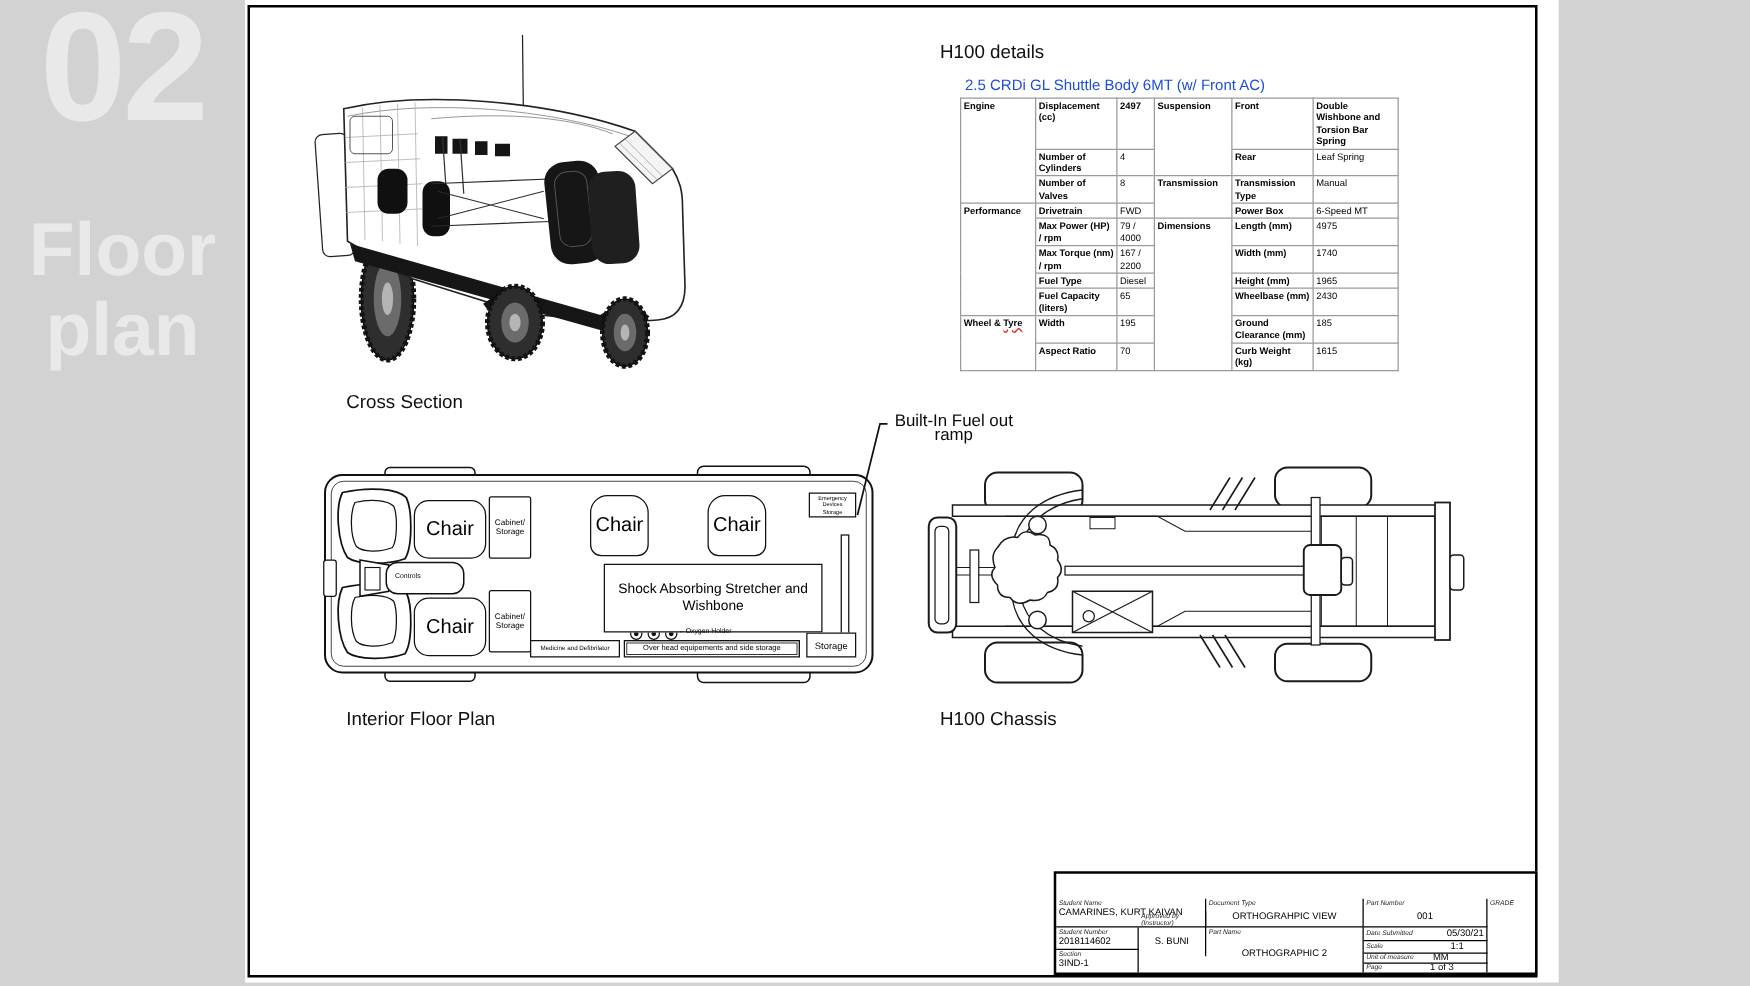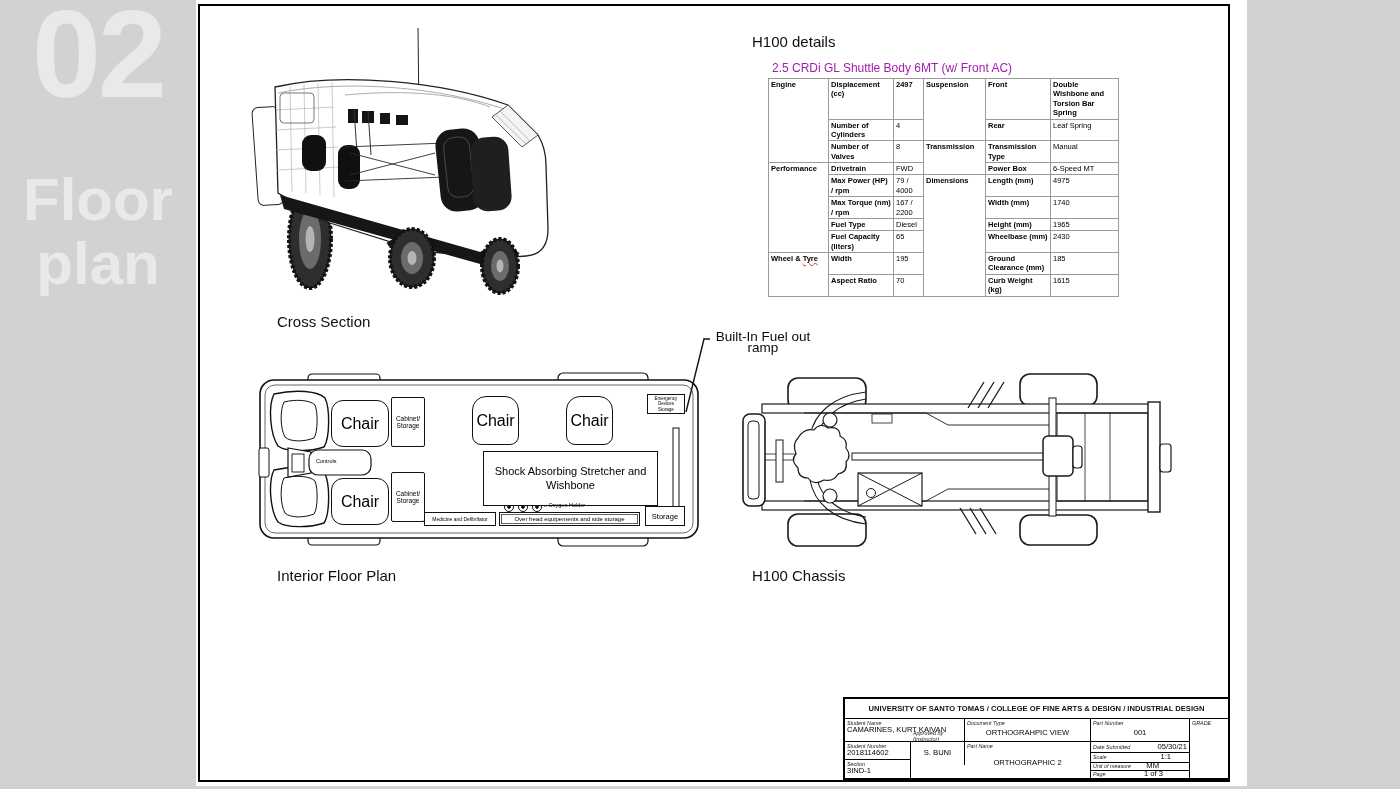--- a/index.html
+++ b/index.html
@@ -10,21 +10,21 @@
   .abs{position:absolute}
   
   .side-wrap{position:absolute;left:0;top:0;width:196px;text-align:center;color:#e9e9e9;font-weight:bold}
   .side-num{font-size:124px;line-height:1;margin-top:-8px;letter-spacing:-3px}
   .side-word{font-size:60px;line-height:64px}
   .side-words{margin-top:52px}
   
   .sheet{position:absolute;left:196px;top:0;width:1051px;height:786px;background:#ffffff}
   .frame{position:absolute;left:198px;top:4px;width:1032px;height:778px;border:2.5px solid #000;box-sizing:border-box}
   .cap{position:absolute;font-size:15px;color:#101010}
-  .sub{position:absolute;font-size:12px;color:#a21caf}
+  .sub{position:absolute;font-size:12px;color:#1d4ed8}
   svg{position:absolute;overflow:visible}
   
   table.spec{position:absolute;left:768px;top:78px;width:350px;border-collapse:collapse;table-layout:fixed}
   table.spec td{border:1px solid #9a9a9a;font-size:7.5px;line-height:1.25;padding:1px 2px;vertical-align:top;color:#000;word-wrap:break-word}
   table.spec td.b{font-weight:bold}
   .misspell{text-decoration-line:underline;text-decoration-style:wavy;text-decoration-color:#e03030;text-decoration-thickness:1px}
   
   .fp{position:absolute;left:256px;top:372px;width:452px;height:175px}
   .fpbox{position:absolute;border:1.3px solid #111;background:#fff;box-sizing:border-box;
          display:flex;align-items:center;justify-content:center;text-align:center;white-space:pre-line;color:#000}
@@ -326,21 +326,20 @@
     <path d="M118,105 L182,138 M118,138 L182,105" fill="none" stroke-width="1"></path>
     <circle cx="131" cy="125" r="4.5" stroke-width="1"></circle>
 
     <path d="M228,40 L244,14 M238,40 L254,14 M248,40 L264,14" fill="none" stroke-width="1.3"></path>
     <path d="M220,140 L236,166 M230,140 L246,166 M240,140 L256,166" fill="none" stroke-width="1.3"></path>
   </g>
 </svg>
 <div class="cap" style="left:752px;top:567px">H100 Chassis</div>
 
 <div class="tb">
-  <div class="tbc tb-head noR" style="left:0;top:0;width:383px;height:20px">UNIVERSITY OF SANTO TOMAS / COLLEGE OF FINE ARTS &amp; DESIGN / INDUSTRIAL DESIGN</div>
 
   <div class="tbc" style="left:0;top:20px;width:120px;height:23px">
     <div class="tlab">Student Name</div>
     <div class="tval">CAMARINES, KURT KAIVAN</div>
   </div>
 
   <div class="tbc" style="left:0;top:43px;width:66px;height:18px">
     <div class="tlab">Student Number</div>
     <div class="tval">2018114602</div>
   </div>

